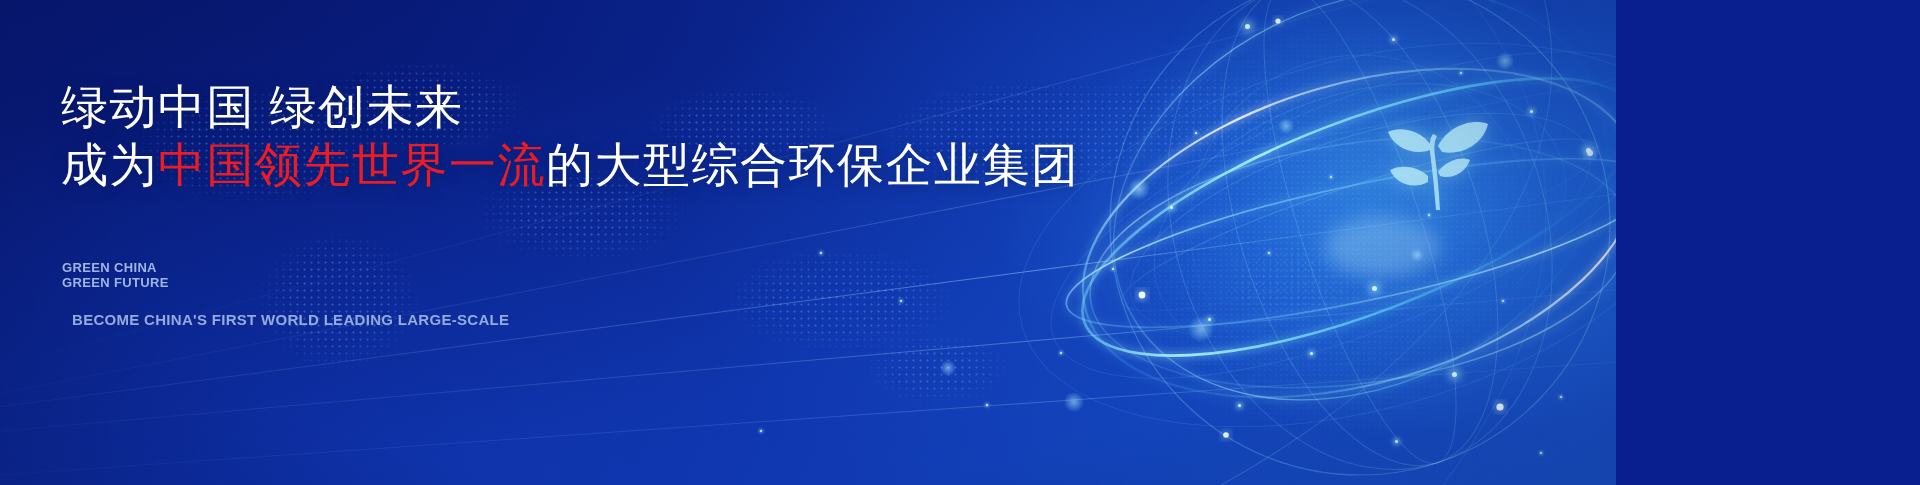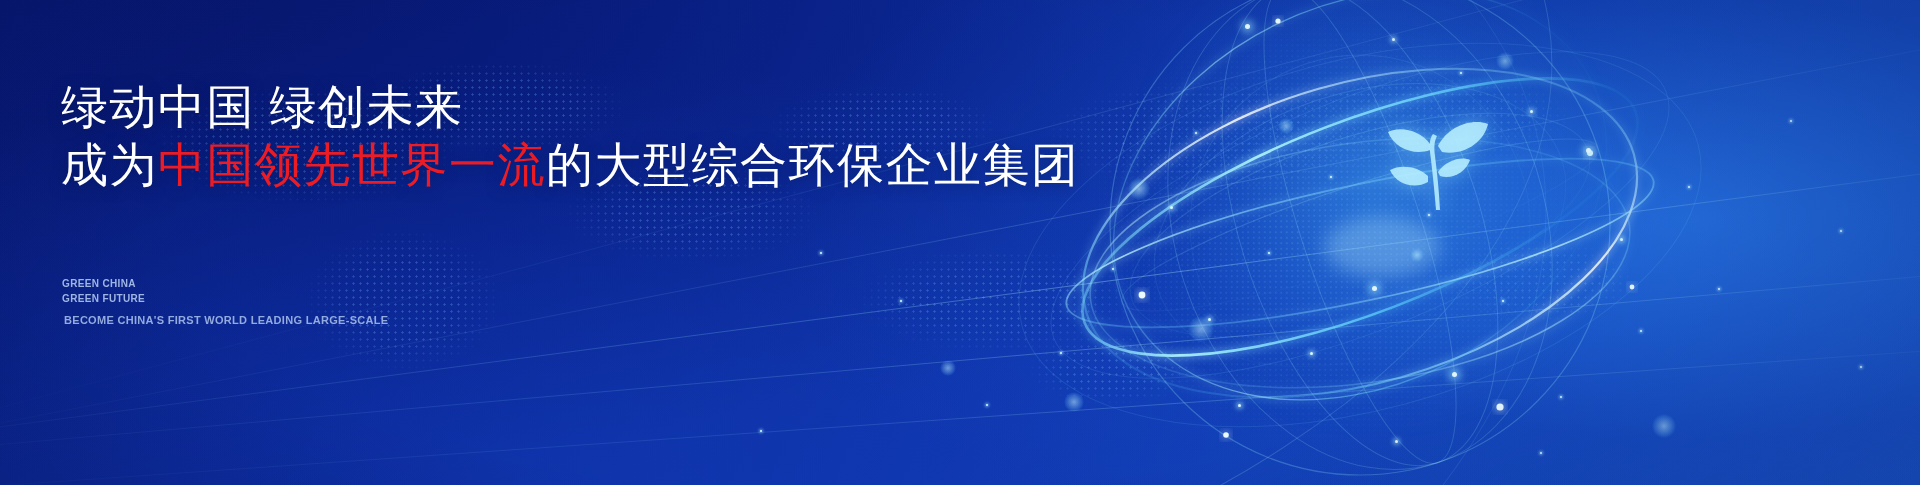--- a/index.html
+++ b/index.html
@@ -6,21 +6,21 @@
   * { margin:0; padding:0; box-sizing:border-box; }
   html, body {
     width:1920px; height:485px;
     overflow:hidden;
     background:#0a1f8f;
     font-family:"Liberation Sans", sans-serif;
   }
 
   #banner {
     position:relative;
-    width:1920px; height:485px;
+    width:1616px; height:485px;
     overflow:hidden;
     background:
       radial-gradient(ellipse 70% 120% at 88% 45%,  rgba(40,120,230,0.75) 0%, rgba(20,70,190,0.35) 38%, rgba(0,0,0,0) 68%),
       radial-gradient(ellipse 90% 140% at 30% 100%, rgba(18,60,185,0.55) 0%, rgba(0,0,0,0) 62%),
       radial-gradient(ellipse 120% 160% at 8% 0%,   rgba(7,24,115,0.95) 0%, rgba(0,0,0,0) 60%),
       linear-gradient(115deg, #071a78 0%, #0a2594 28%, #0f36ad 55%, #1449be 78%, #1b58cf 100%);
   }
 
   
   .dotmap {
@@ -135,33 +135,32 @@
     font-weight:400;
     letter-spacing:1.5px;
     white-space:nowrap;
     text-shadow:0 2px 14px rgba(0,20,80,0.55);
   }
   .headline .l2 { display:block; }
   .hl-red { color:#ed1c24; }
 
   .tagline {
     position:absolute; left:1px; top:261px;
-    font-size:10px;
+    font-size:13px;
     font-weight:700;
     line-height:14.5px;
     letter-spacing:0.35px;
     color:#9fb6e4;
     text-transform:uppercase;
-    margin-top:16px;
   }
   .tagline span { display:block; }
 
   .subline {
-    position:absolute; left:3px; top:313px;
-    font-size:11px;
+    position:absolute; left:11px; top:313px;
+    font-size:15px;
     font-weight:700;
     line-height:14px;
     letter-spacing:0.3px;
     color:#93abdf;
     text-transform:uppercase;
   }
   .subline span { display:block; }
 
   
   .vignette {

